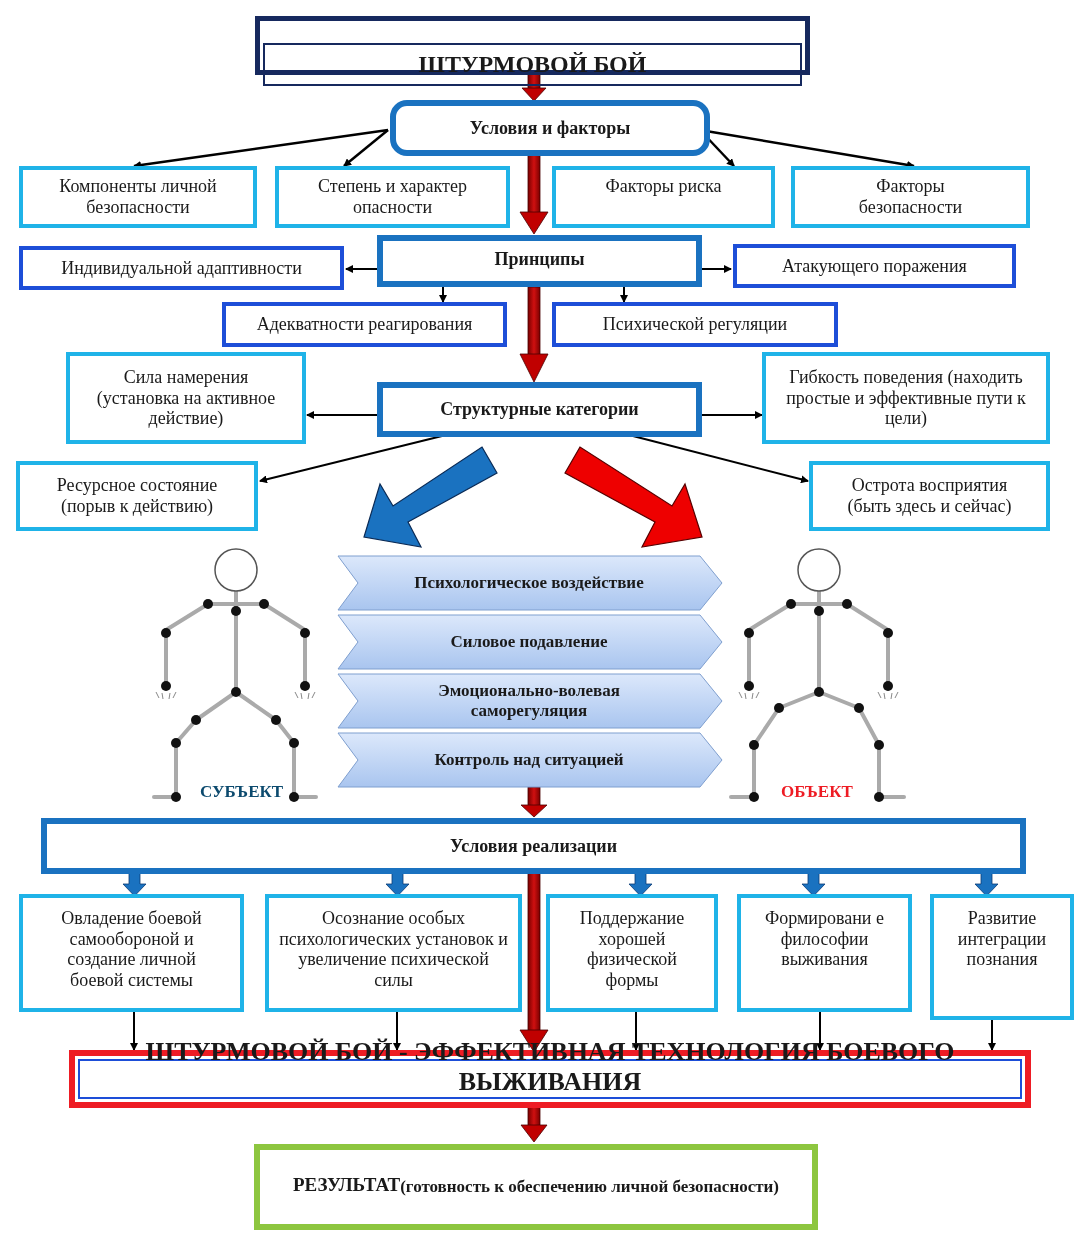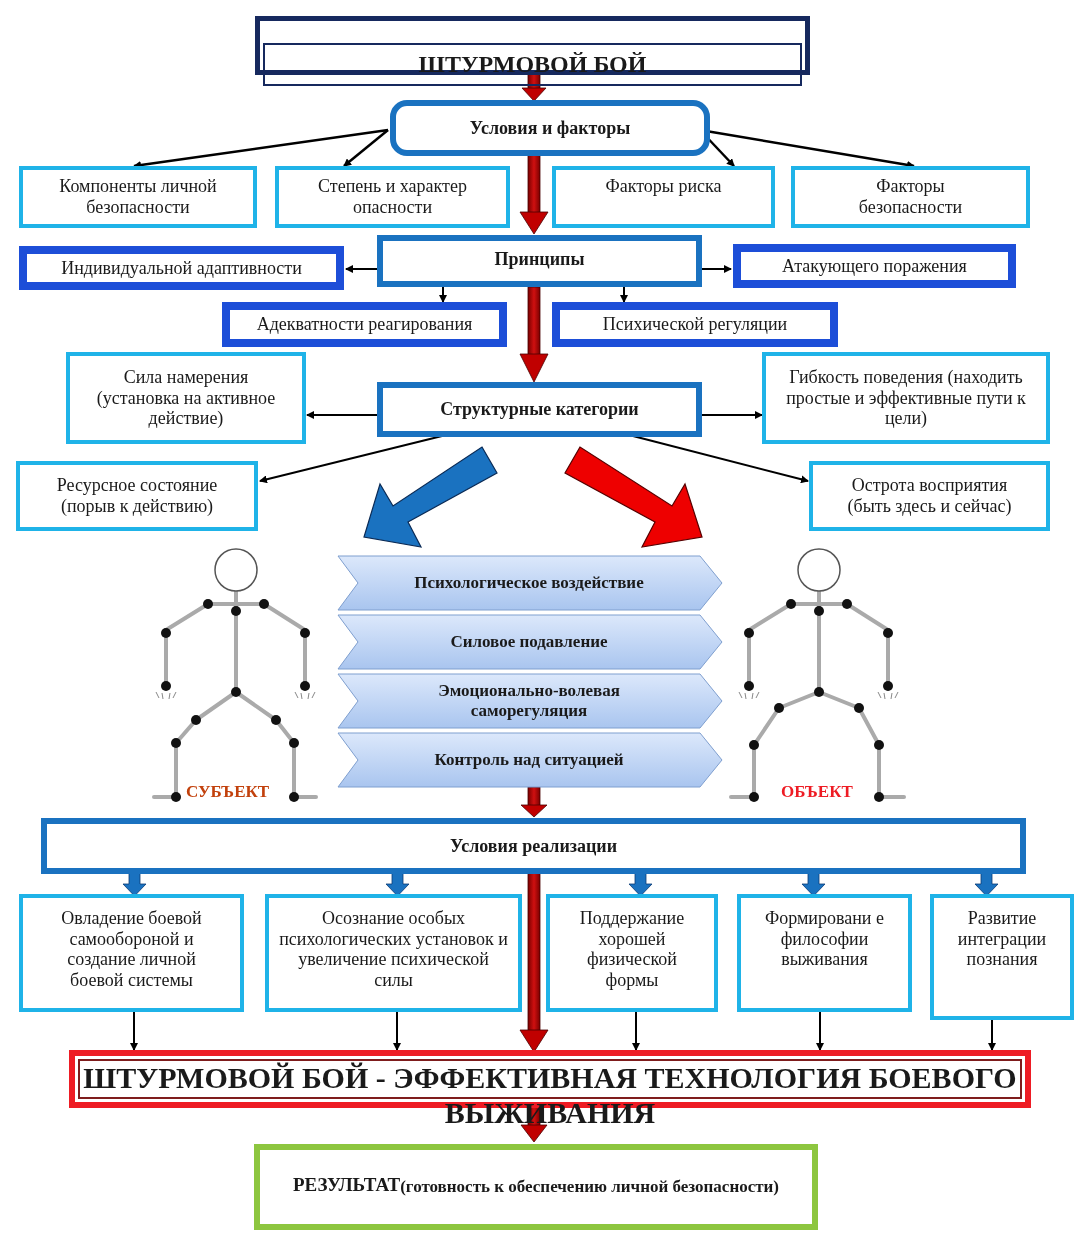--- a/index.html
+++ b/index.html
@@ -3,27 +3,27 @@
 <meta charset="utf-8">
 <style>
   html, body { margin:0; padding:0; background:#ffffff; }
   #canvas { position:relative; width:1082px; height:1236px; background:#ffffff; overflow:hidden;
             font-family:"Liberation Serif","DejaVu Serif",serif; color:#1a1a1a; }
   .box { position:absolute; box-sizing:border-box; background:#fff; display:flex; align-items:center;
          justify-content:center; text-align:center; line-height:1.15; }
   .box span { display:block; }
   .lightblue { border:4px solid #1fb3e8; font-size:18px; }
   .darkblue { border:6px solid #1a72c0; font-size:18px; font-weight:bold; }
-  .red { border:8px solid #1d4ed8; font-size:18px; }
+  .red { border:4px solid #1d4ed8; font-size:18px; }
   .top-title { border:5px solid #16295e; padding:3px; background:#fff; }
   .top-title .inner { width:100%; height:100%; box-sizing:border-box; border:2px solid #16295e;
         display:flex; align-items:center; justify-content:center; font-weight:bold; font-size:24px;margin-top:38px; }
   .final { border:6px solid #ee1c24; padding:3px; }
-  .final .inner { width:100%; height:100%; box-sizing:border-box; border:2px solid #7f1d1d;
-        display:flex; align-items:flex-start; justify-content:center; font-weight:bold; font-size:30px; letter-spacing:0px; }
+  .final .inner { width:100%; height:100%; box-sizing:border-box; border:2px solid #1d4ed8;
+        display:flex; align-items:flex-end; justify-content:center; font-weight:bold; font-size:26px; letter-spacing:0px; }
   .result { border:6px solid #8dc63f; font-weight:bold; font-size:17px; flex-direction:row; }
   .result .big { font-size:19px; margin-bottom:4px; }
   .valign-top { align-items:flex-start; padding-top:6px; }
   .chev-text { position:absolute; display:flex; align-items:center; justify-content:center; text-align:center;
         font-weight:bold; font-size:17px; line-height:1.15; }
   .figure-label { position:absolute; font-weight:bold; font-size:17px; }
   svg#links { position:absolute; left:0; top:0; }
 </style>
 </head>
 <body>
@@ -255,21 +255,21 @@
   </div>
   <div class="box lightblue" style="left:809px; top:461px; width:241px; height:70px;">
     <span style="width:200px;">Острота восприятия (быть здесь и сейчас)</span>
   </div>
 
   <div class="chev-text" style="left:358px; top:556px; width:342px; height:54px;">Психологическое воздействие</div>
   <div class="chev-text" style="left:358px; top:615px; width:342px; height:54px;">Силовое подавление</div>
   <div class="chev-text" style="left:398px; top:674px; width:262px; height:54px;">Эмоционально-волевая саморегуляция</div>
   <div class="chev-text" style="left:358px; top:733px; width:342px; height:54px;">Контроль над ситуацией</div>
 
-  <div class="figure-label" style="left:186px; top:782px; color:#c2410c;">СУБЪЕКТ</div>
+  <div class="figure-label" style="left:200px; top:782px; color:#0c4a6e;">СУБЪЕКТ</div>
   <div class="figure-label" style="left:781px; top:782px; color:#ee1c24;">ОБЪЕКТ</div>
 
   <div class="box darkblue" style="left:41px; top:818px; width:985px; height:56px;">
     <span>Условия реализации</span>
   </div>
   <div class="box lightblue valign-top" style="left:19px; top:894px; width:225px; height:118px; padding-top:10px;">
     <span style="width:180px;">Овладение боевой самообороной и создание личной боевой системы</span>
   </div>
   <div class="box lightblue valign-top" style="left:265px; top:894px; width:257px; height:118px; padding-top:10px;">
     <span style="width:230px;">Осознание особых психологических установок и увеличение психической силы</span>

